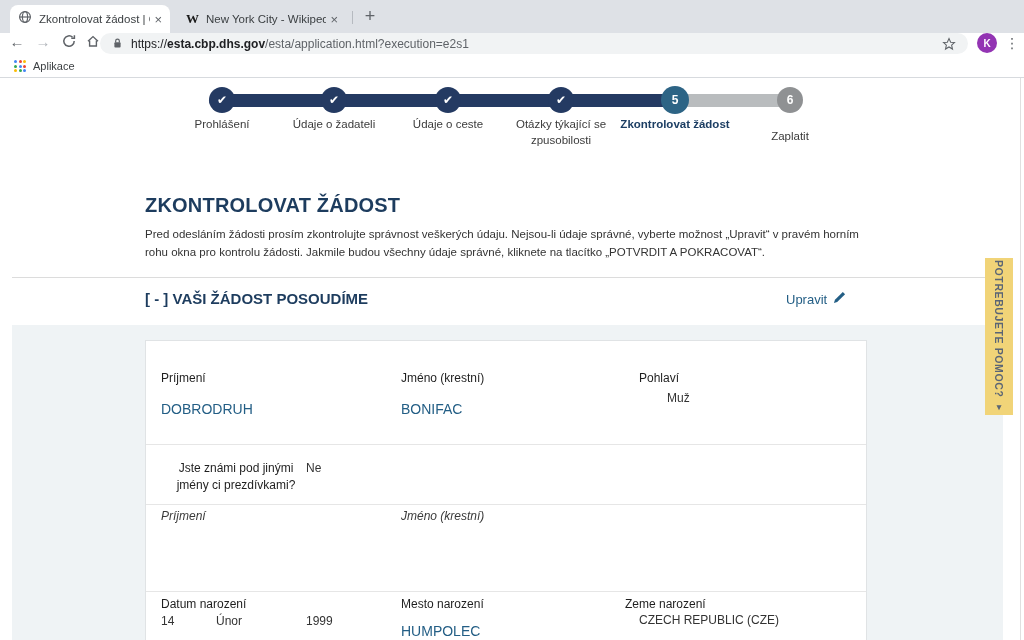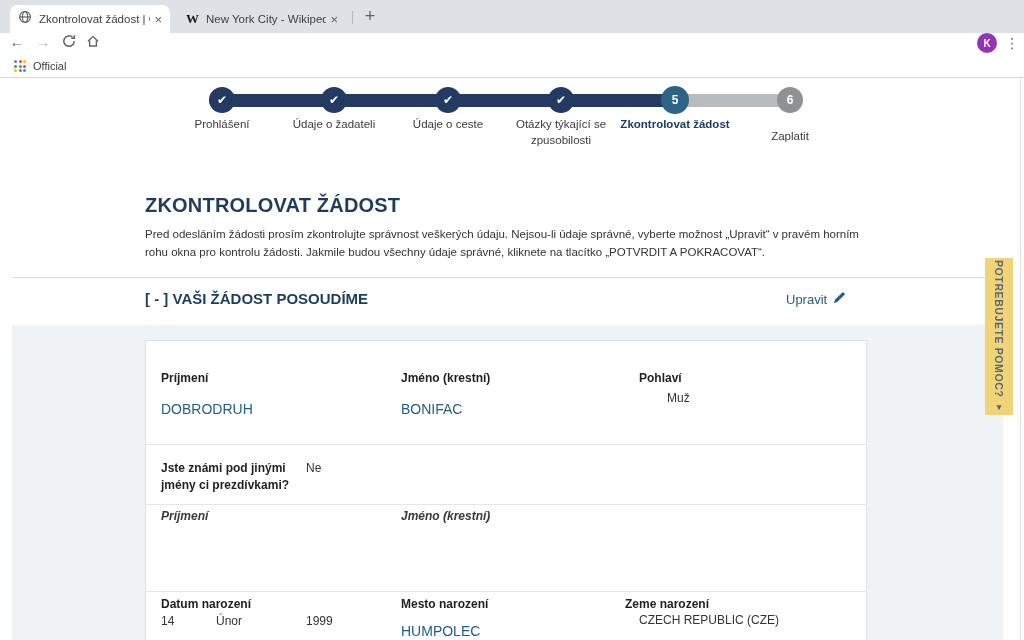--- a/index.html
+++ b/index.html
@@ -54,21 +54,21 @@
   
   .page-title{position:absolute;left:145px;top:194px;font-size:20px;font-weight:700;color:#1d3c5e;letter-spacing:.2px;}
   .intro{position:absolute;left:145px;top:225px;width:732px;font-size:11.5px;color:#333;line-height:1.6;}
   .section-divider{position:absolute;left:12px;top:277px;width:996px;height:1px;background:#dcdcdc;}
   .section-title{position:absolute;left:145px;top:290px;font-size:15px;font-weight:700;color:#1d3c5e;}
   .edit-link{position:absolute;left:786px;top:291px;display:flex;align-items:center;gap:6px;
              font-size:13px;color:#235e85;}
   .gray-panel{position:absolute;left:12px;top:325px;width:991px;height:315px;background:#eff3f5;}
   .card{position:absolute;left:145px;top:340px;width:722px;height:310px;background:#fff;
         border:1px solid #e0e3e5;box-sizing:border-box;}
-  .fld-label{position:absolute;font-size:12px;font-weight:700;color:#1f1f1f;}
+  .fld-label{position:absolute;font-size:12px;font-weight:400;color:#1f1f1f;text-align:center;}
   .fld-label.italic{font-style:italic;color:#3a3a3a;}
   .fld-value{position:absolute;font-size:12px;color:#333;}
   .fld-value.navy{font-size:14px;color:#235e85;}
   .card-hr{position:absolute;left:0;width:720px;height:1px;background:#e6e6e6;}
 
   
   .help-tab{position:absolute;left:985px;top:258px;width:28px;height:157px;background:#f1d478;
             display:flex;align-items:center;justify-content:center;z-index:3;}
   .help-tab .vtext{writing-mode:vertical-rl;font-size:10.5px;font-weight:600;color:#5a6575;letter-spacing:.6px;
                    display:flex;align-items:center;}
@@ -109,36 +109,50 @@
       <path d="M12.2 7a5.2 5.2 0 1 1-1.6-3.7"></path>
         <path d="M12.4 1.2v3.1H9.3"></path>
     </svg>
   </div>
   <div class="nav-ico" style="left:82px;">
     <svg width="14" height="14" viewBox="0 0 14 14" fill="none" stroke="#5f6368" stroke-width="1.4">
       <path d="M2 7.2L7 2.6l5 4.6"></path>
         <path d="M3.6 6.4V12h6.8V6.4"></path>
     </svg>
   </div>
+  <div class="omnibox">
+    <span>
+      <svg width="11" height="12" viewBox="0 0 12 13">
+        <path d="M4 6V4.3a2 2 0 0 1 4 0V6" fill="none" stroke="#5f6368" stroke-width="1.3"></path>
+        <rect x="2.6" y="5.8" width="6.8" height="5.6" rx="1" fill="#5f6368"></rect>
+      </svg>
+    </span>
+    <span class="url"><span class="scheme">https://</span><span class="domain">esta.cbp.dhs.gov</span><span class="path">/esta/application.html?execution=e2s1</span></span>
+    <span class="star-btn">
+      <svg width="14" height="14" viewBox="0 0 16 16" fill="none" stroke="#5f6368" stroke-width="1.2">
+        <polygon points="8,1.8 9.9,5.9 14.3,6.3 11,9.3 12,13.8 8,11.4 4,13.8 5,9.3 1.7,6.3 6.1,5.9"></polygon>
+      </svg>
+    </span>
+  </div>
   <div class="avatar">K</div>
   <div class="kebab">⋮</div>
 
   <div class="bookmarks">
     <span class="apps-grid">
       <i style="background:#4285f4"></i>
         <i style="background:#ea4335"></i>
         <i style="background:#fbbc04"></i>
       <i style="background:#34a853"></i>
         <i style="background:#4285f4"></i>
         <i style="background:#ea4335"></i>
       <i style="background:#fbbc04"></i>
         <i style="background:#34a853"></i>
         <i style="background:#4285f4"></i>
     </span>
-    <span class="bookmark-label">Official</span>
+    <span class="bookmark-label">Aplikace</span>
   </div>
   <div class="chrome-divider"></div>
 
   <div class="bar navy"></div>
   <div class="bar gray"></div>
 
   <div class="step-circle done" style="left:209px;">
     <span>✔</span>
     </div>
   <div class="step-circle done" style="left:321px;">

